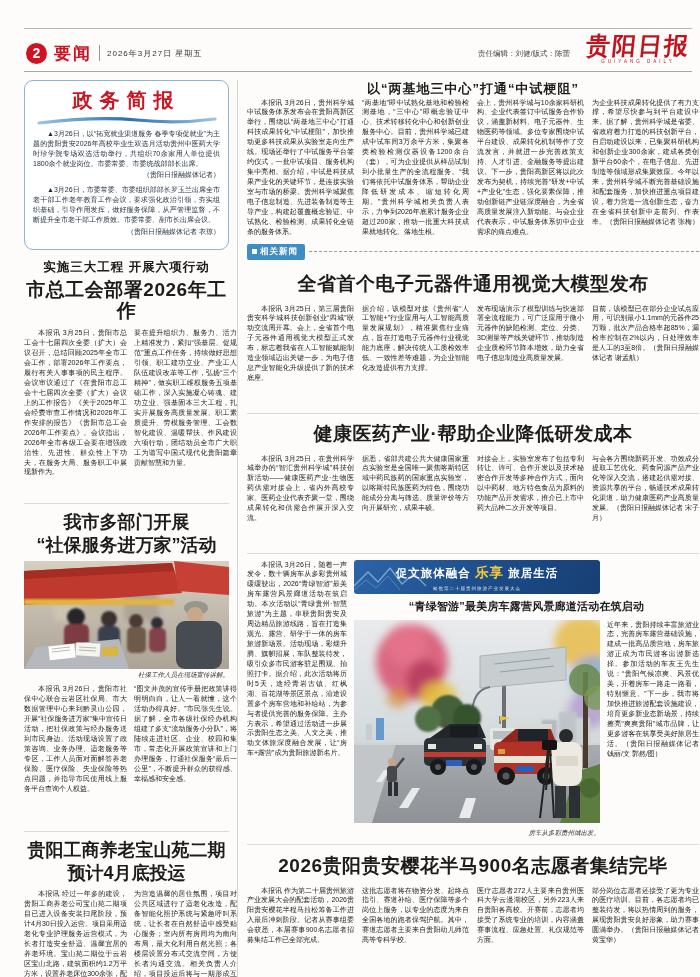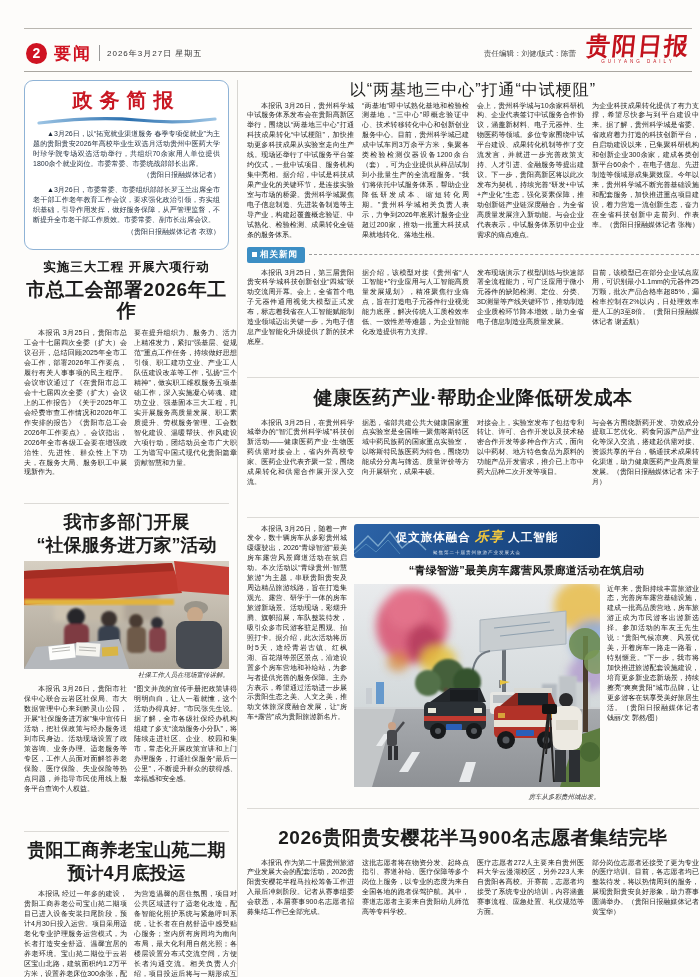--- a/index.html
+++ b/index.html
@@ -9,21 +9,21 @@
           overflow:hidden; padding:28px 8px 0 24px; color:#1c1c1c; }
   
   .hdr { display:flex; align-items:flex-end; justify-content:space-between;
          border-top:1px solid #b9b6b0; border-bottom:1px solid #a9a6a0; padding:5px 2px 6px 2px; }
   .hdr-left { display:flex; align-items:center; gap:7px; }
   .pgnum { width:21px; height:21px; border-radius:50%; background:#cf1322; color:#fff;
            font-size:14px; font-weight:bold; display:flex; align-items:center; justify-content:center; }
   .sect { color:#cf1322; font-size:17px; font-weight:900; letter-spacing:2px; }
   .hdr-div { width:1px; height:16px; background:#999; }
   .hdr-date { font-size:8px; color:#333; letter-spacing:1px; }
-  .hdr-right { display:flex; align-items:flex-end; gap:10px; }
+  .hdr-right { display:flex; align-items:flex-end; gap:16px; }
   .editor { font-size:7.5px; color:#444; padding-bottom:6px; }
   .masthead { text-align:center; line-height:1; }
   .mh-name { font-family:"DejaVu Serif","Liberation Serif",serif; font-size:24px; font-weight:900;
              color:#c2121c; transform:skewX(-6deg); display:inline-block; letter-spacing:2px; }
   .mh-sub { font-size:4.5px; letter-spacing:3px; color:#c2121c; margin-top:2px; }
   
   .content { display:flex; margin-top:8px; }
   .col-left { width:213px; flex:none; padding-right:8px; }
   .col-main { flex:1; border-left:1px solid #d8d6d2; padding-left:9px; }
   
@@ -36,40 +36,40 @@
   .bt { font-size:7px; line-height:1.42; text-align:justify; color:#1b1b1b; overflow:hidden; }
   .ind { text-indent:14px; }
   .cols2 { display:flex; gap:7px; }
   .cols2 > div { width:103px; flex:none; }
   .cols4 { display:flex; gap:8px; }
   .cols4 > div { flex:1; }
   .sep { border-top:1px solid #dcdad6; margin:7px 0; }
   
   .kicker-s { text-align:center; font-size:12.5px; font-weight:bold; letter-spacing:1px; margin-bottom:3px; }
   .hl-left { text-align:center; font-size:19px; font-weight:900; letter-spacing:0.5px; line-height:1.15; margin-bottom:6px; }
-  .lead-kicker { text-align:center; font-size:16px; font-weight:400; letter-spacing:1px; }
+  .lead-kicker { text-align:center; font-size:13px; font-weight:700; letter-spacing:1px; }
   .lead-hl { text-align:center; font-size:33px; font-weight:900; color:#7d1a10; letter-spacing:1px;
              margin:3px 0 8px 0; line-height:1.05; }
   .hl-mid { text-align:center; font-size:19px; font-weight:900; letter-spacing:0.5px; margin:6px 0 7px 0; }
   
-  .rel { display:flex; align-items:center; margin:8px 0 5px 0; }
+  .rel { display:flex; align-items:center; margin:8px 0 11px 0; }
   .rel-chip { background:#3c8ec4; color:#fff; font-size:8.5px; font-weight:bold; letter-spacing:1px;
               padding:2px 7px 2px 5px; border-radius:2px; display:flex; align-items:center; gap:3px; }
   .rel-sq { width:5px; height:5px; background:#fff; display:inline-block; }
   .rel-line { flex:1; border-top:1px dashed #9a9a9a; margin-left:4px; }
   
   .rv { display:flex; gap:7px; margin-top:6px; }
   .rv-leftcol { width:100px; flex:none; }
   .rv-wrap { flex:1; }
   .banner { position:relative; width:246px; height:34px; border-radius:3px; overflow:hidden;
             background:linear-gradient(120deg,#2d64a8,#1b4a86 60%,#173f74); margin-bottom:5px; }
   .banner-mtn { position:absolute; left:0; top:0; }
   .banner-t1 { position:absolute; left:0; right:0; top:4px; text-align:center; color:#fff;
                font-size:11.5px; font-weight:900; letter-spacing:1px; }
-  .banner-hi { color:#f5c83c; font-size:13.5px; font-style:italic; }
+  .banner-hi { color:#f5c83c; font-size:13.5px; }
   .banner-t2 { position:absolute; left:0; right:0; bottom:3px; text-align:center;
                color:rgba(255,255,255,.85); font-size:4.5px; letter-spacing:1px; }
   .rv-hl { font-size:11px; font-weight:900; text-align:center; letter-spacing:0.2px; margin:4px 0 6px 0; }
   .rv-row { display:flex; gap:7px; }
   .rv-photo { width:246px; flex:none; }
   .rv-rightcol { width:92px; flex:none; }
   .cap { font-size:6.5px; color:#333; font-style:italic; text-align:right; margin-top:2px; }
   .photo-frame { display:block; }
   .hl2line { text-align:center; font-size:18px; font-weight:700; line-height:1.25; margin:4px 0 5px 0; }
 </style>
@@ -214,20 +214,21 @@
 
       <div class="rel">
         <div class="rel-chip">
           <span class="rel-sq"></span>
           <span>相关新闻</span>
         </div>
         <div class="rel-line"></div>
       </div>
 
       <div>
+        <div class="hl-mid">全省首个电子元器件通用视觉大模型发布</div>
         <div class="cols4">
           <div class="bt ind" style="height:102px;">本报讯 3月25日，第三届贵阳贵安科学城科技创新创业“四城”联动交流周开幕。会上，全省首个电子元器件通用视觉大模型正式发布，标志着我省在人工智能赋能制造业领域迈出关键一步，为电子信息产业智能化升级提供了新的技术底座。</div>
           <div class="bt" style="height:102px;">据介绍，该模型对接《贵州省“人工智能+”行业应用与人工智能高质量发展规划》，精准聚焦行业痛点，旨在打造电子元器件行业视觉能力底座，解决传统人工质检效率低、一致性差等难题，为企业智能化改造提供有力支撑。</div>
           <div class="bt" style="height:102px;">发布现场演示了模型训练与快速部署全流程能力，可广泛应用于微小元器件的缺陷检测、定位、分类、3D测量等产线关键环节，推动制造企业质检环节降本增效，助力全省电子信息制造业高质量发展。</div>
           <div class="bt" style="height:102px;">目前，该模型已在部分企业试点应用，可识别最小1.1mm的元器件25万颗，批次产品合格率超85%，漏检率控制在2%以内，日处理效率是人工的3至8倍。（贵阳日报融媒体记者 谢孟航）</div>
         </div>
       </div>
 
       <div class="sep"></div>
 
@@ -247,21 +248,21 @@
         <div class="rv-leftcol bt ind" style="height:278px;">本报讯 3月26日，随着一声发令，数十辆房车从多彩贵州城缓缓驶出，2026“青绿智游”最美房车露营风景廊道活动在筑启动。本次活动以“青绿贵州·智慧旅游”为主题，串联贵阳贵安及周边精品旅游线路，旨在打造集观光、露营、研学于一体的房车旅游新场景。活动现场，彩烟升腾、旗帜招展，车队整装待发，吸引众多市民游客驻足围观、拍照打卡。据介绍，此次活动将历时5天，途经青岩古镇、红枫湖、百花湖等景区景点，沿途设置多个房车营地和补给站，为参与者提供完善的服务保障。主办方表示，希望通过活动进一步展示贵阳生态之美、人文之美，推动文体旅深度融合发展，让“房车+露营”成为贵阳旅游新名片。</div>
         <div class="rv-wrap">
           <div class="banner">
             <svg class="banner-mtn" width="90" height="34" viewBox="0 0 90 34">
               <path d="M0,26 L14,12 L24,22 L36,8 L48,24 L60,14 L72,26" stroke="#bfe3f2" stroke-width="1.4" fill="none" opacity="0.55"></path>
               <path d="M0,30 L12,20 L22,28 L34,16 L46,30" stroke="#8fc8e2" stroke-width="1" fill="none" opacity="0.4"></path>
             </svg>
             <div class="banner-t1">
               <span>促文旅体融合</span>
               <span class="banner-hi">乐享</span>
-              <span>人工智能</span>
+              <span>旅居生活</span>
             </div>
             <div class="banner-t2">聚焦第二十届贵州旅游产业发展大会</div>
           </div>
           <div class="rv-hl">“青绿智游”最美房车露营风景廊道活动在筑启动</div>
           <div class="rv-row">
             <div class="rv-photo">
               <svg width="246" height="203" viewBox="0 0 246 203">
                 <defs>
                   <linearGradient id="sky" x1="0" y1="0" x2="0" y2="1">
                     <stop offset="0" stop-color="#e9ebed"></stop>
@@ -379,21 +380,21 @@
               <div class="cap">房车从多彩贵州城出发。</div>
             </div>
             <div class="rv-rightcol bt" style="height:206px;">近年来，贵阳持续丰富旅游业态，完善房车露营基础设施，建成一批高品质营地，房车旅游正成为市民游客出游新选择。参加活动的车友王先生说：“贵阳气候凉爽、风景优美，开着房车一路走一路看，特别惬意。”下一步，我市将加快推进旅游配套设施建设，培育更多新业态新场景，持续擦亮“爽爽贵阳”城市品牌，让更多游客在筑享受美好旅居生活。（贵阳日报融媒体记者 钱丽/文 郭然/图）</div>
           </div>
         </div>
       </div>
 
       <div class="sep" style="margin:6px 0 4px 0;"></div>
 
       <div>
-        <div class="hl-mid" style="margin-top:16px;">2026贵阳贵安樱花半马900名志愿者集结完毕</div>
+        <div class="hl-mid" style="margin-top:8px;">2026贵阳贵安樱花半马900名志愿者集结完毕</div>
         <div class="cols4">
           <div class="bt ind" style="height:78px;">本报讯 作为第二十届贵州旅游产业发展大会的配套活动，2026贵阳贵安樱花半程马拉松筹备工作进入最后冲刺阶段。记者从赛事组委会获悉，本届赛事900名志愿者招募集结工作已全部完成。</div>
           <div class="bt" style="height:78px;">这批志愿者将在物资分发、起终点指引、赛道补给、医疗保障等多个岗位上服务，以专业的态度为来自全国各地的跑者保驾护航。其中，赛道志愿者主要来自贵阳幼儿师范高等专科学校。</div>
           <div class="bt" style="height:78px;">医疗志愿者272人主要来自贵州医科大学云漫湖校区，另外223人来自贵阳各高校。开赛前，志愿者均接受了系统专业的培训，内容涵盖赛事流程、应急处置、礼仪规范等方面。</div>
           <div class="bt" style="height:78px;">部分岗位志愿者还接受了更为专业的医疗培训。目前，各志愿者均已整装待发，将以热情周到的服务，展现贵阳贵安良好形象，助力赛事圆满举办。（贵阳日报融媒体记者 黄宝华）</div>
         </div>
       </div>
 
     </div>
   </div>

